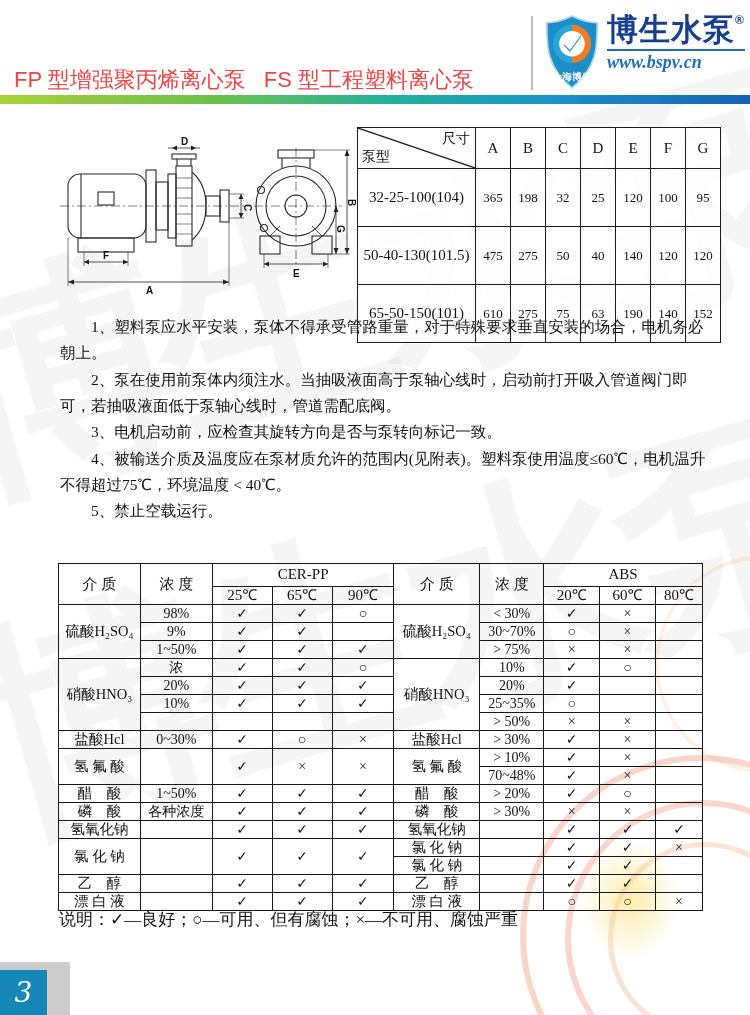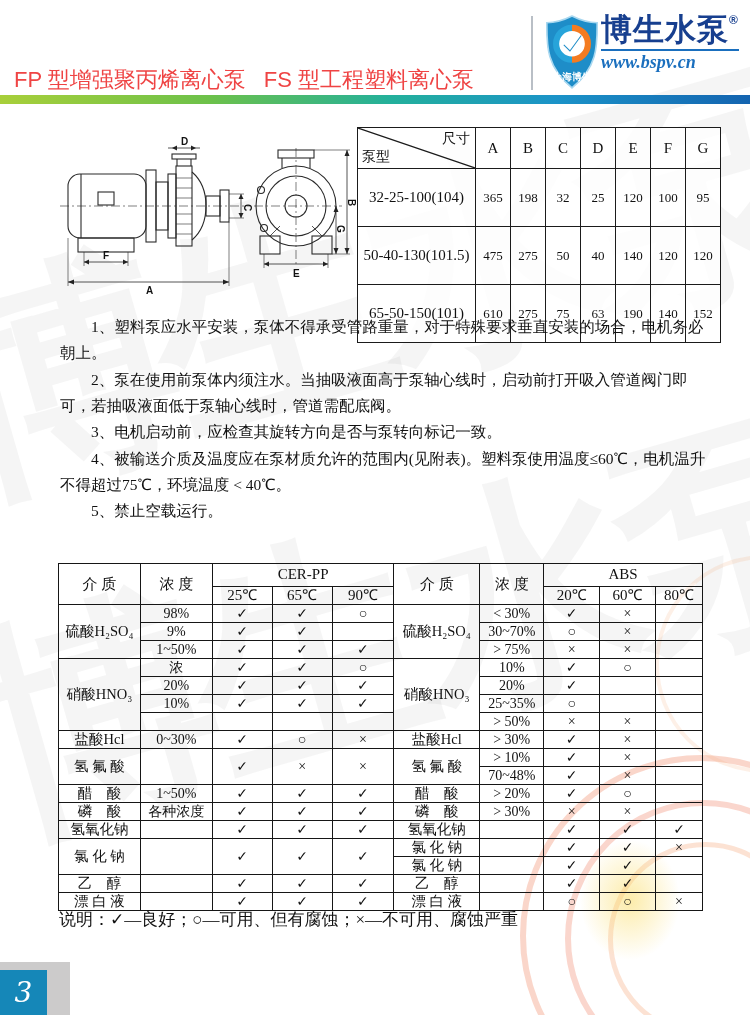--- a/index.html
+++ b/index.html
@@ -18,21 +18,21 @@
   .blob{position:absolute;left:580px;top:840px;width:100px;height:120px;border-radius:50%;
         background:radial-gradient(closest-side,rgba(250,220,100,0.55),rgba(250,220,100,0));z-index:0;}
   
   .title{position:absolute;left:14px;top:65px;z-index:2;font-family:"Liberation Sans",sans-serif;
          font-weight:normal;font-size:22px;color:#ef4444;white-space:nowrap;}
   .title .gap{display:inline-block;width:18px;}
   .header-rule{position:absolute;left:0;top:95px;width:750px;height:9px;z-index:2;
       background:linear-gradient(90deg,#a8cf3a 0%,#6cc14a 28%,#23b09b 52%,#1b93c8 74%,#1464b0 100%);}
   .logo-divider{position:absolute;left:531px;top:16px;width:2px;height:74px;background:#b9bfc6;z-index:2;}
   .logo{position:absolute;left:543px;top:14px;z-index:2;display:flex;align-items:flex-start;}
-  .logo-text{margin-left:0;}
+  .logo-text{margin-left:6px;}
   .brand-row{font-family:"Liberation Sans",sans-serif;font-weight:bold;font-size:31px;
              color:#173f8f;line-height:1.05;letter-spacing:1px;white-space:nowrap;}
   .brand-reg{font-size:12px;vertical-align:top;color:#173f8f;}
   .brand-url{font-family:"Liberation Serif",serif;font-style:italic;font-weight:bold;
              font-size:18px;color:#1a6fbe;border-top:2px solid #1a6fbe;padding-top:1px;margin-top:2px;}
   
   .drawing{position:absolute;left:58px;top:136px;z-index:1;}
   .drawing svg{stroke:#2a2a2a;}
   .dim-label{font-family:"Liberation Sans",sans-serif;font-weight:bold;font-size:10px;
              fill:#111;stroke:none;}

